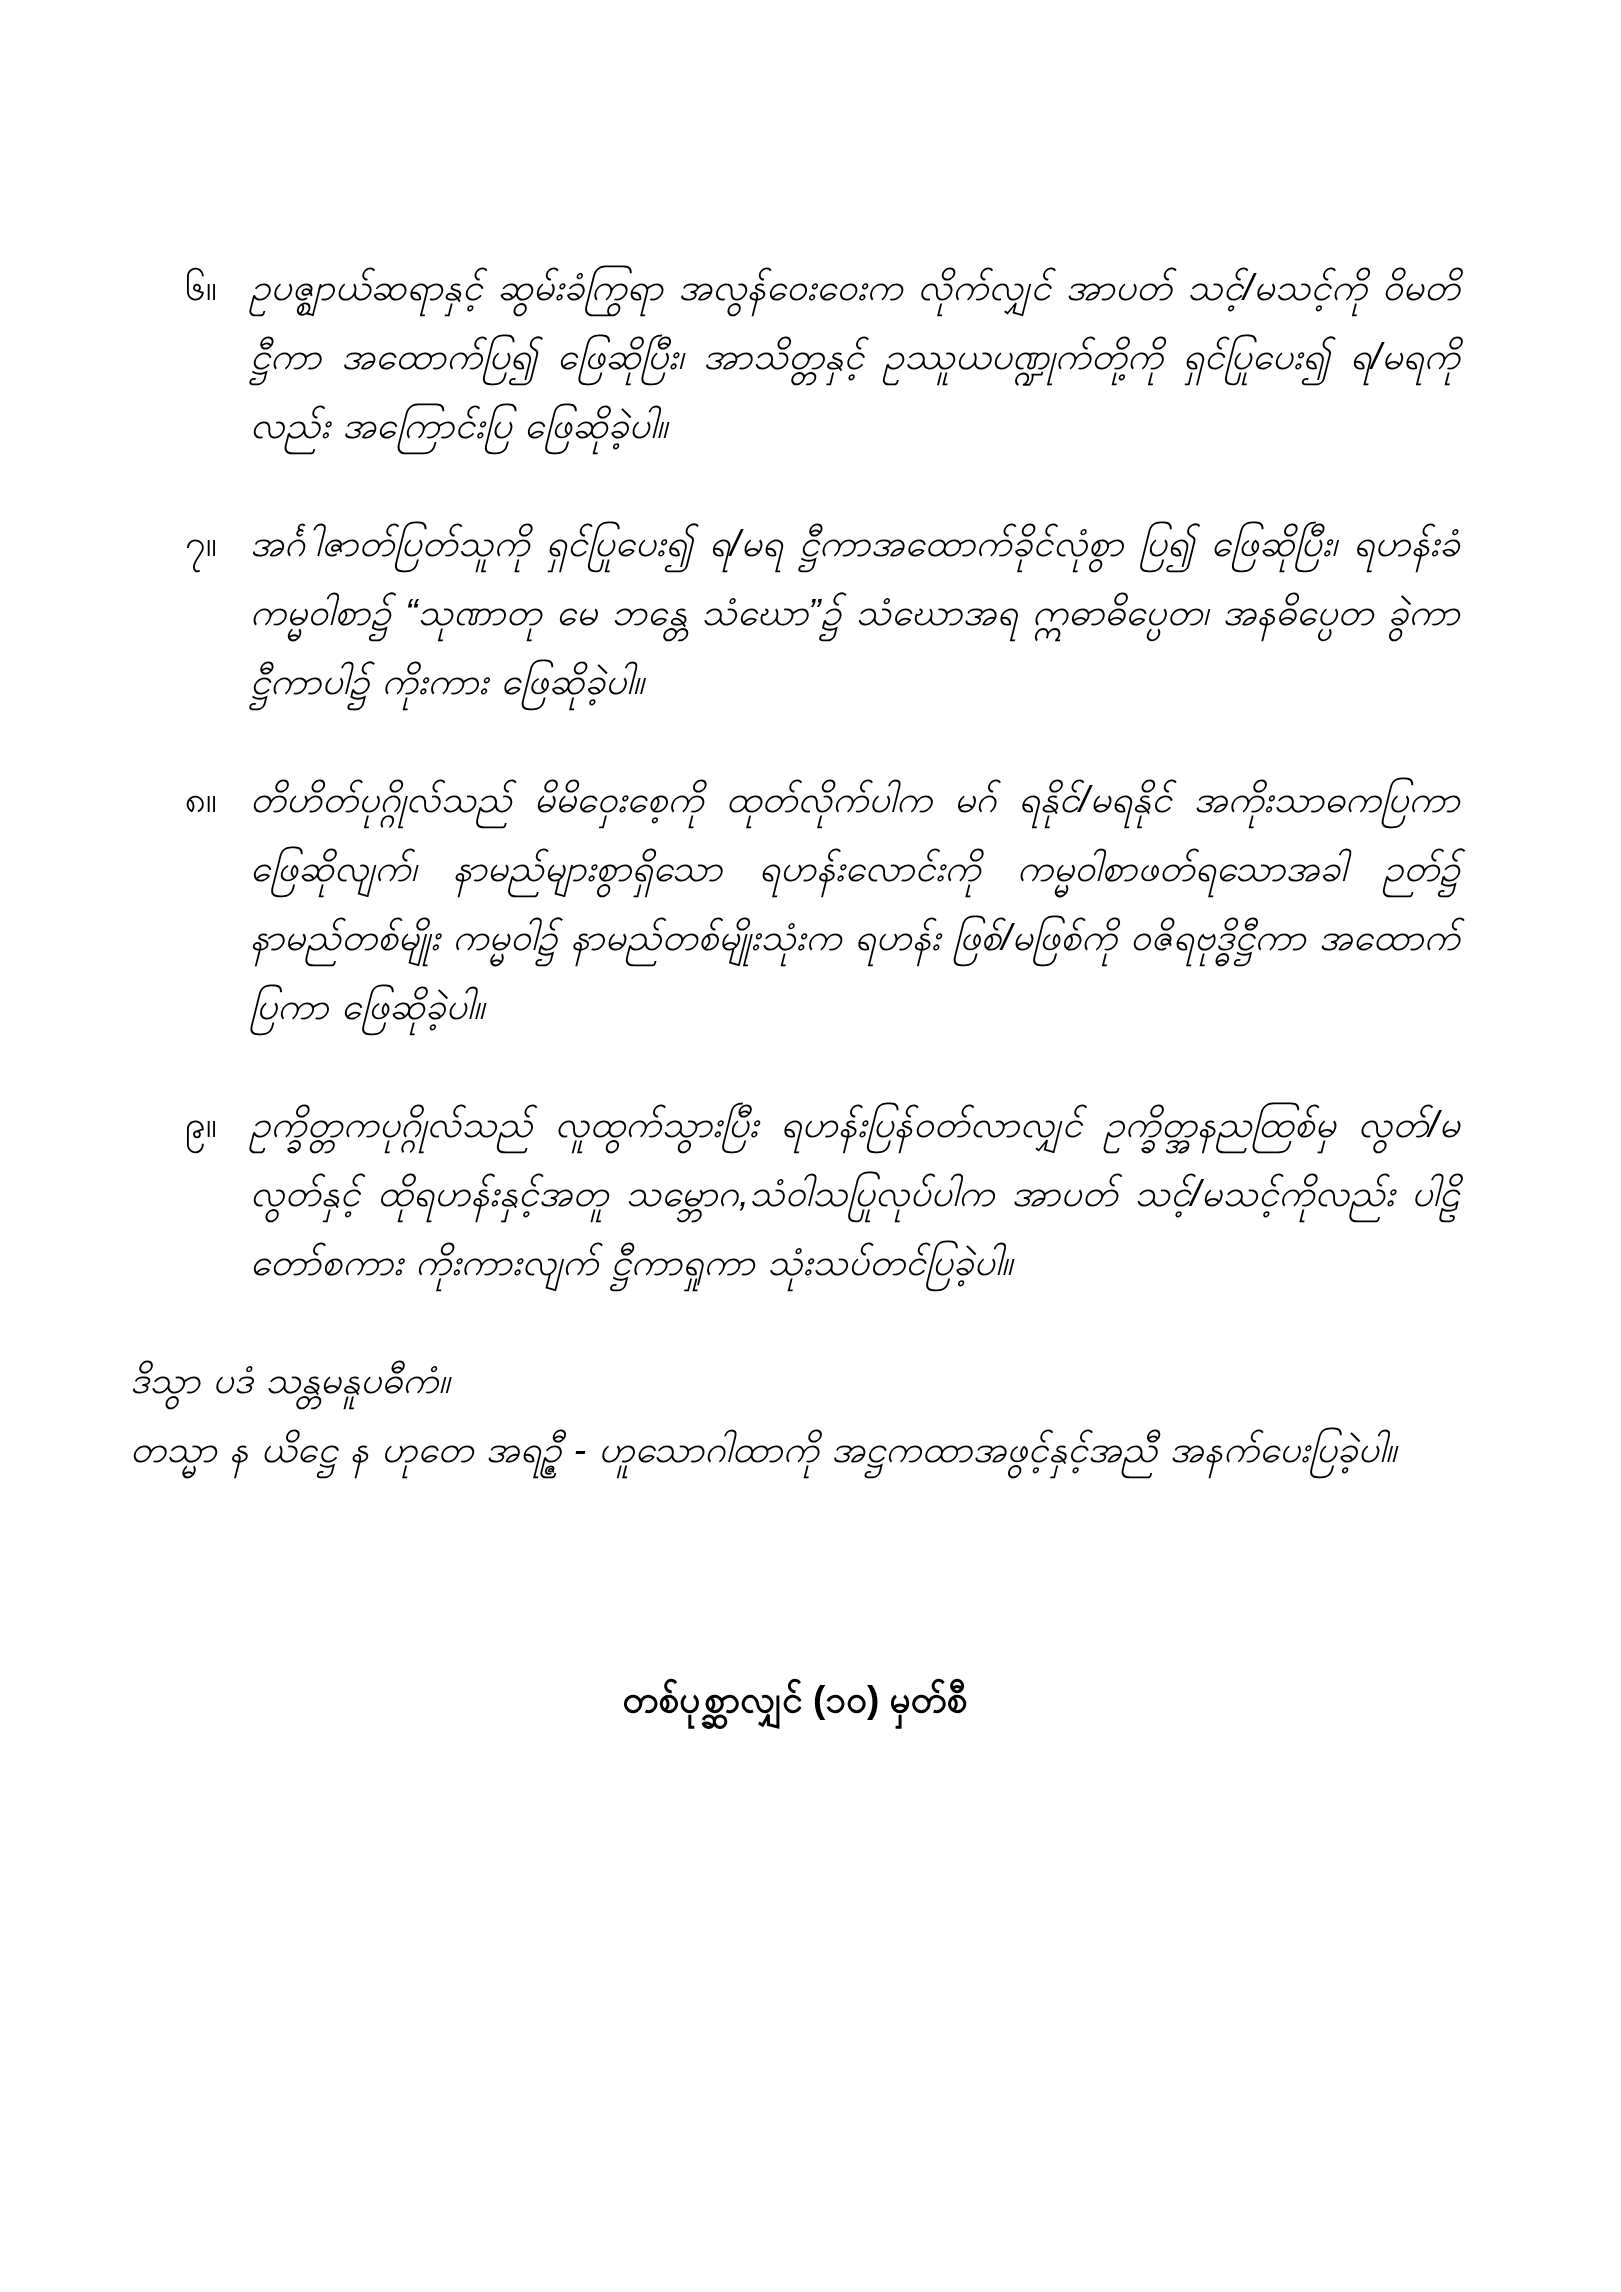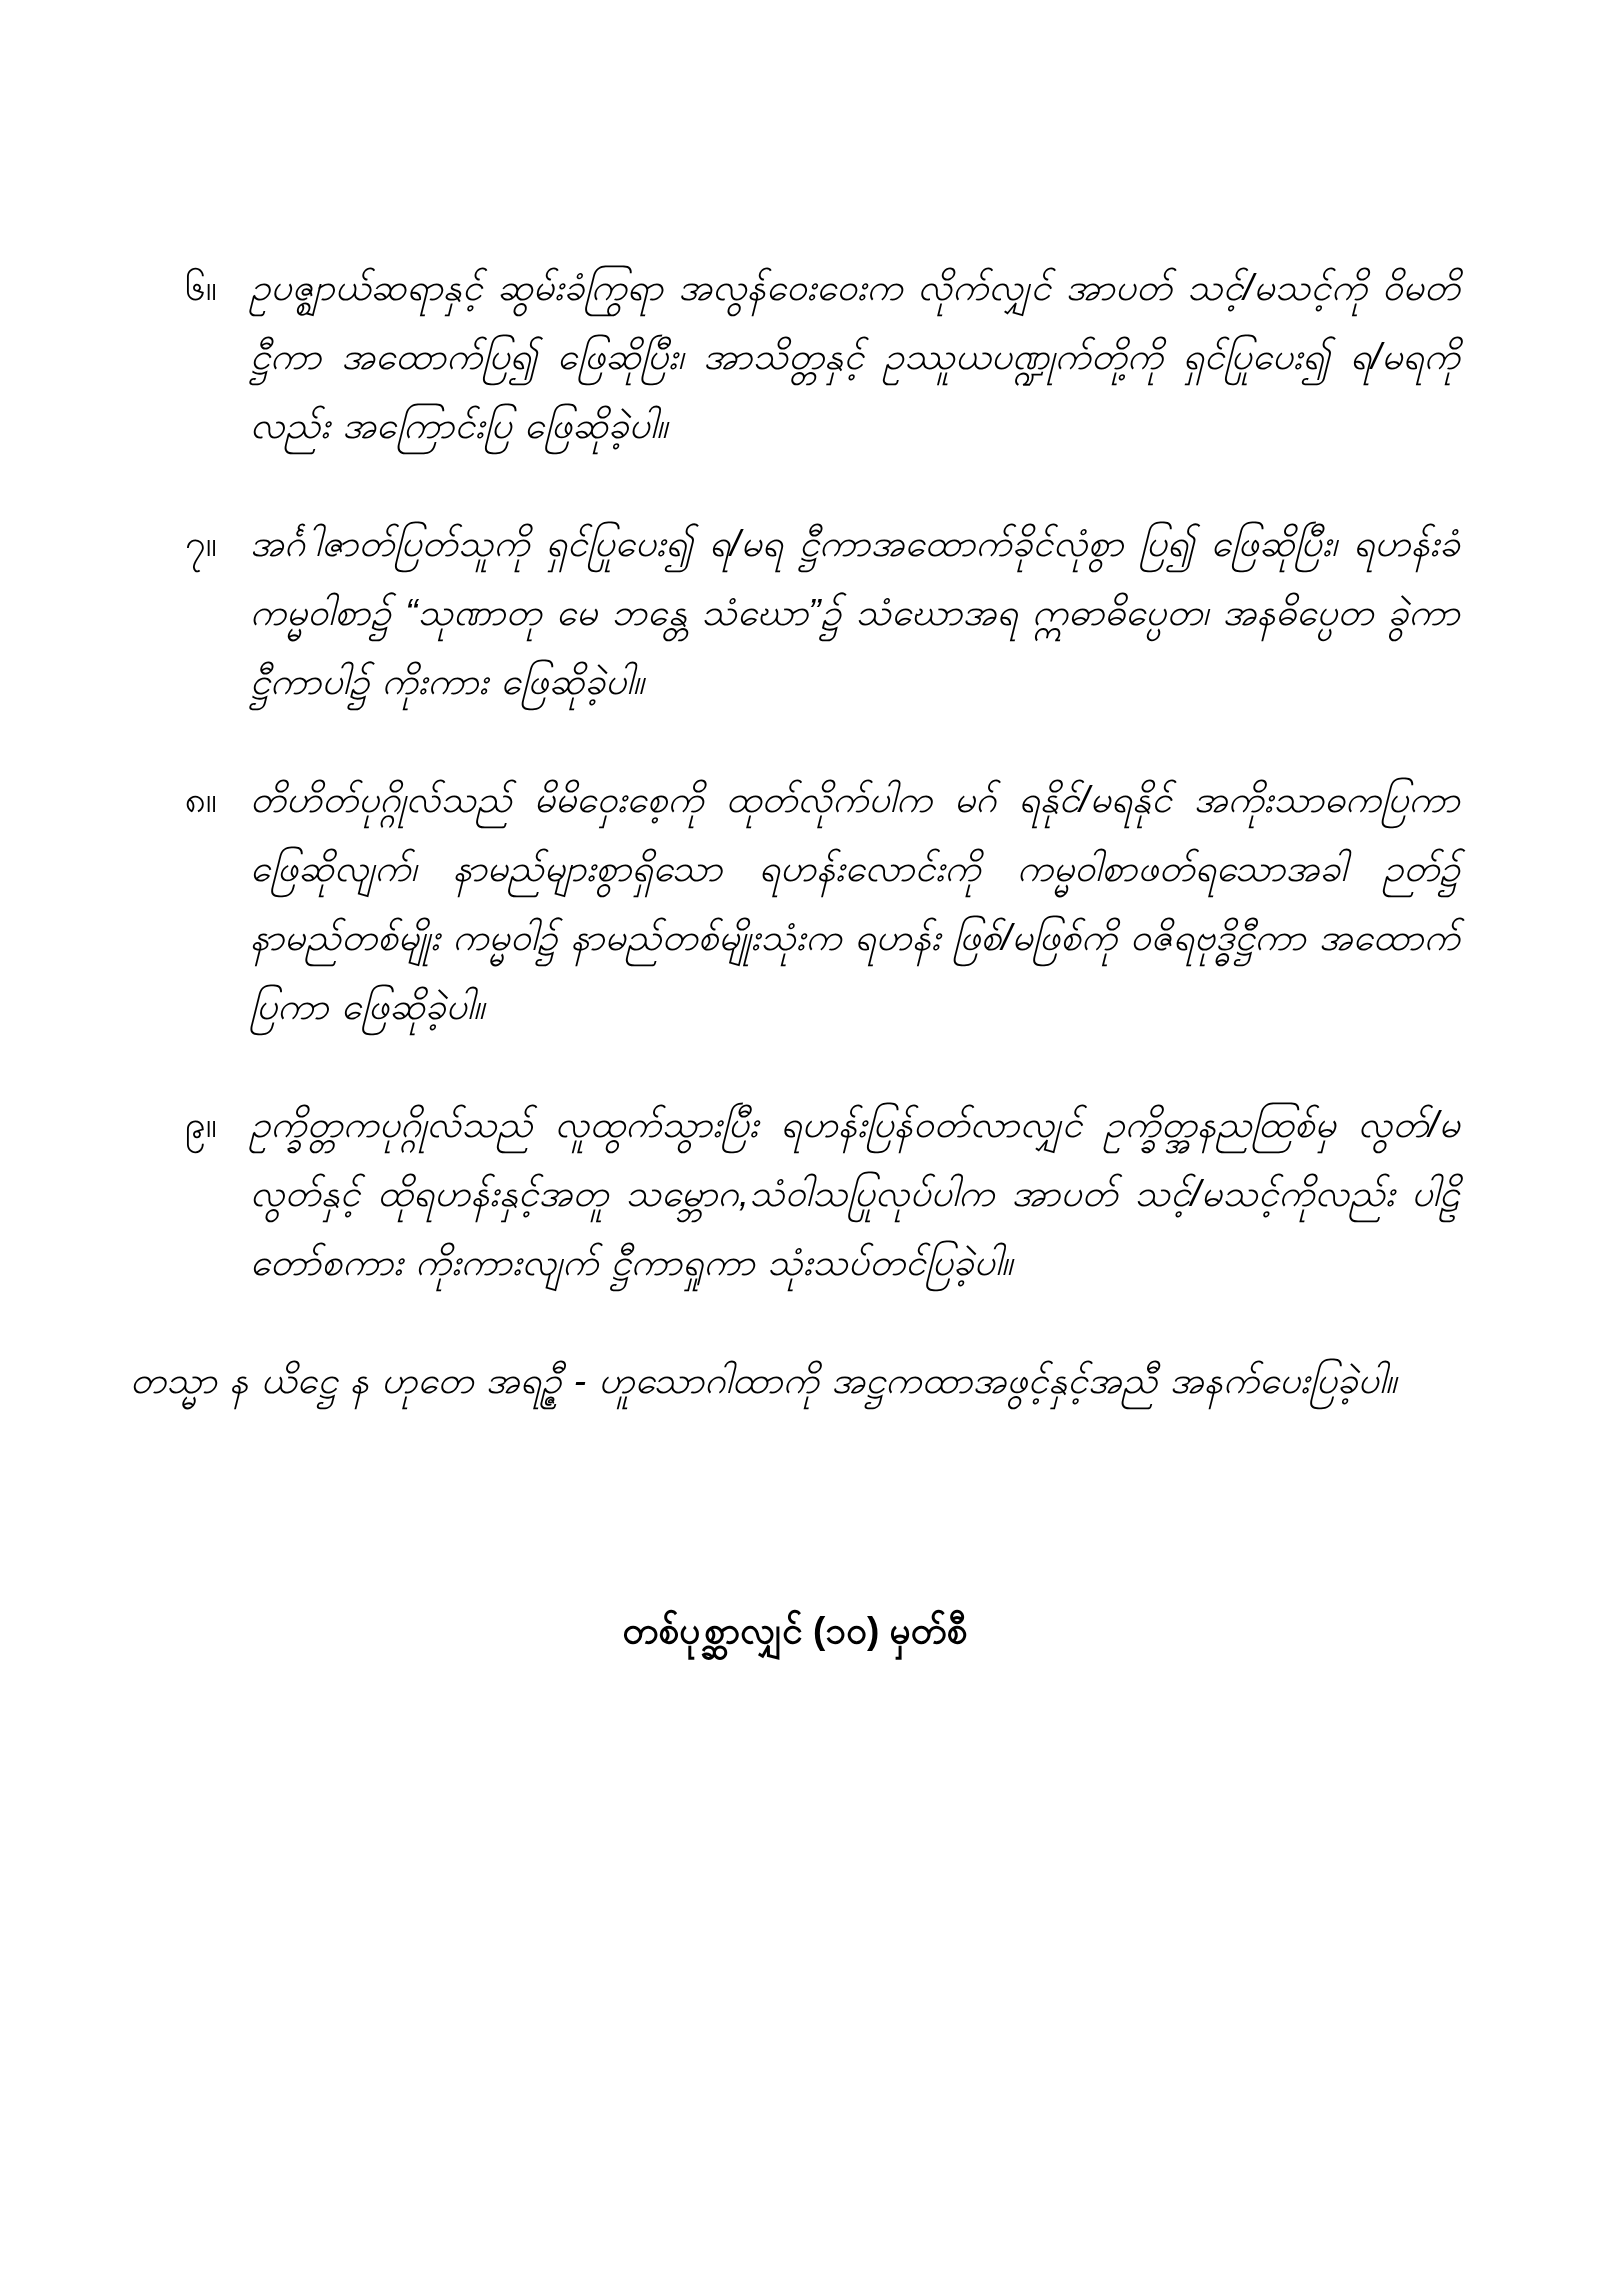--- a/index.html
+++ b/index.html
@@ -66,20 +66,21 @@
     <div class="body">တိဟိတ်ပုဂ္ဂိုလ်သည် မိမိဝှေးစေ့ကို ထုတ်လိုက်ပါက မဂ် ရနိုင်/မရနိုင် အကိုးသာဓကပြကာ ဖြေဆိုလျက်၊ နာမည်များစွာရှိသော ရဟန်းလောင်းကို ကမ္မဝါစာဖတ်ရသောအခါ ဉတ်၌ နာမည်တစ်မျိုး ကမ္မဝါ၌ နာမည်တစ်မျိုးသုံးက ရဟန်း ဖြစ်/မဖြစ်ကို ဝဇိရဗုဒ္ဓိဋ္ဌီကာ အထောက်ပြကာ ဖြေဆိုခဲ့ပါ။</div>
   </div>
 
   <div class="item">
     <div class="num">၉။</div>
     <div class="body">ဥက္ခိတ္တကပုဂ္ဂိုလ်သည် လူထွက်သွားပြီး ရဟန်းပြန်ဝတ်လာလျှင် ဥက္ခိတ္အနညထြစ်မှ လွတ်/မလွတ်နှင့် ထိုရဟန်းနှင့်အတူ သမ္ဘောဂ,သံဝါသပြုလုပ်ပါက အာပတ် သင့်/မသင့်ကိုလည်း ပါဠိတော်စကား ကိုးကားလျက် ဋ္ဌီကာရှုကာ သုံးသပ်တင်ပြခဲ့ပါ။</div>
   </div>
 
   <div class="item">
     <div class="body">
+      <div class="verse-line">ဒိသွာ ပဒံ သန္တမနူပဓီကံ။</div>
       <div>တသ္မာ န ယိဋ္ဌေ န ဟုတေ အရဉ္ဇီ - ဟူသောဂါထာကို အဋ္ဌကထာအဖွင့်နှင့်အညီ အနက်ပေးပြခဲ့ပါ။</div>
     </div>
   </div>
 
   <div class="footer">တစ်ပုစ္ဆာလျှင် (၁၀) မှတ်စီ</div>
 
 </div>
 
 
 </body></html>

